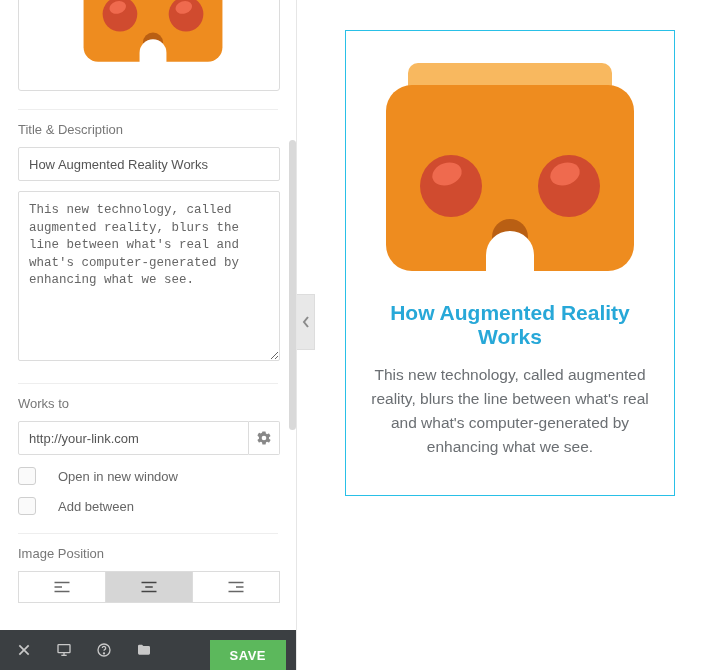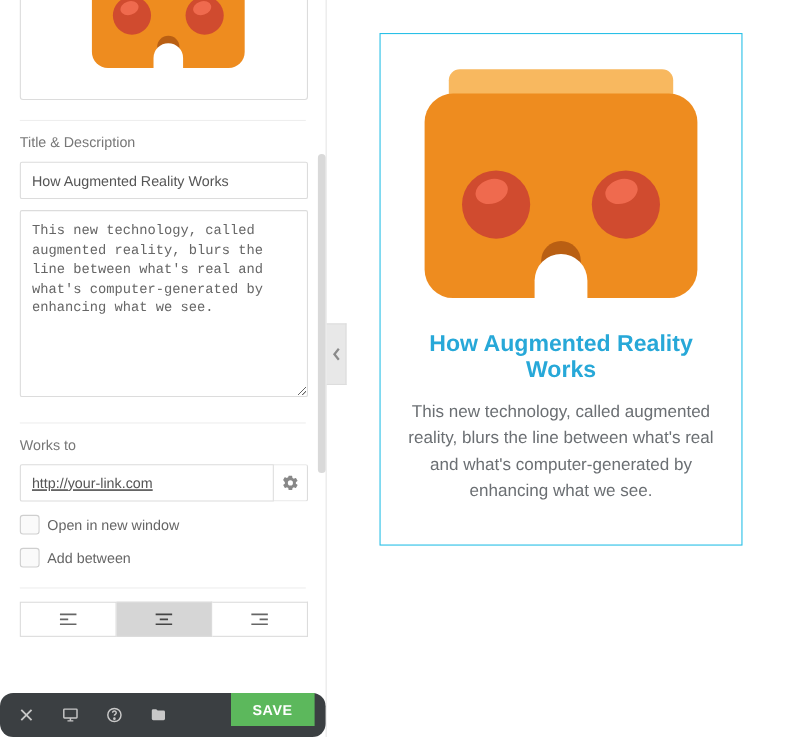--- a/index.html
+++ b/index.html
@@ -66,33 +66,33 @@
     border-radius: 2px;
     padding: 10px;
     font-family: "Courier New", monospace;
     font-size: 12.5px;
     line-height: 1.4;
     color: #666;
     resize: vertical;
     margin-top: 10px;
   }
 
-  .link-row { display: flex; width: 262px; text-decoration: underline; }
+  .link-row { display: flex; width: 262px; }
   .link-row .input-text { flex: 1 1 auto; border-top-right-radius: 0; border-bottom-right-radius: 0; }
   .link-gear {
     width: 36px; height: 34px;
     border: 1px solid #dcdcdc; border-left: none;
     border-top-right-radius: 2px; border-bottom-right-radius: 2px;
     background: #fff;
     display: flex; align-items: center; justify-content: center;
     cursor: pointer;
     color: #888;
   }
 
-  .check-row { display: flex; align-items: center; gap: 7px; margin-top: 12px; font-size: 13px; color: #666; }
+  .check-row { display: flex; align-items: center; gap: 22px; margin-top: 12px; font-size: 13px; color: #666; }
   .check-box {
     width: 18px; height: 18px;
     border: 1px solid #cfcfcf;
     border-radius: 3px;
     background: #fafafa;
   }
 
   .seg-group { display: flex; width: 262px; margin-top: 6px; }
   .seg {
     flex: 1; height: 32px;
@@ -103,24 +103,23 @@
     background: #fff;
   }
   .seg + .seg { border-left: none; }
   .seg.active { background: #d6d6d6; color: #444; }
 
   
   .footer {
     height: 40px;
     background: #3b3f42;
     display: flex;
-    align-items: flex-start;
+    align-items: flex-end;
     padding: 0 6px;
     gap: 4px;
-    border-radius: 12px;
   }
   .foot-btn {
     width: 36px; height: 40px;
     display: flex; align-items: center; justify-content: center;
     color: #c8c8c8; cursor: pointer;
   }
   .spacer { flex: 1; }
   .save-btn {
     background: #5cb85c;
     color: #fff;
@@ -253,20 +252,21 @@
         <div class="check-box"></div>
         <span>Open in new window</span>
       </div>
       <div class="check-row">
         <div class="check-box"></div>
         <span>Add between</span>
       </div>
 
       <hr class="section-sep">
 
+      <div class="section-label">Image Position</div>
       <div class="seg-group">
         <div class="seg">
           <svg class="icon" viewBox="0 0 24 16" fill="none" stroke="currentColor" stroke-width="2">
               <line x1="2" y1="2" x2="22" y2="2"></line>
               <line x1="2" y1="8" x2="12" y2="8"></line>
               <line x1="2" y1="14" x2="22" y2="14"></line>
             </svg>
         </div>
         <div class="seg active">
           <svg class="icon" viewBox="0 0 24 16" fill="none" stroke="currentColor" stroke-width="2">

